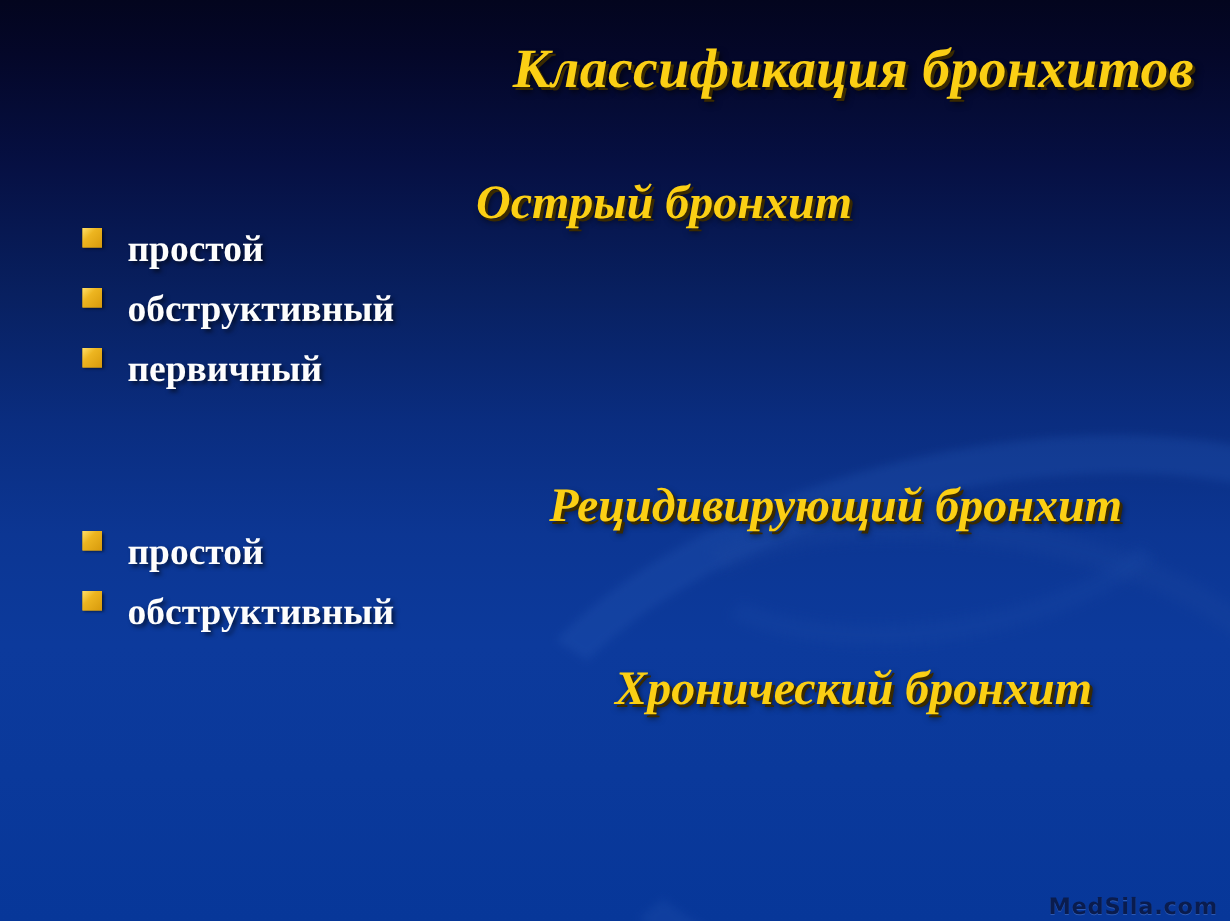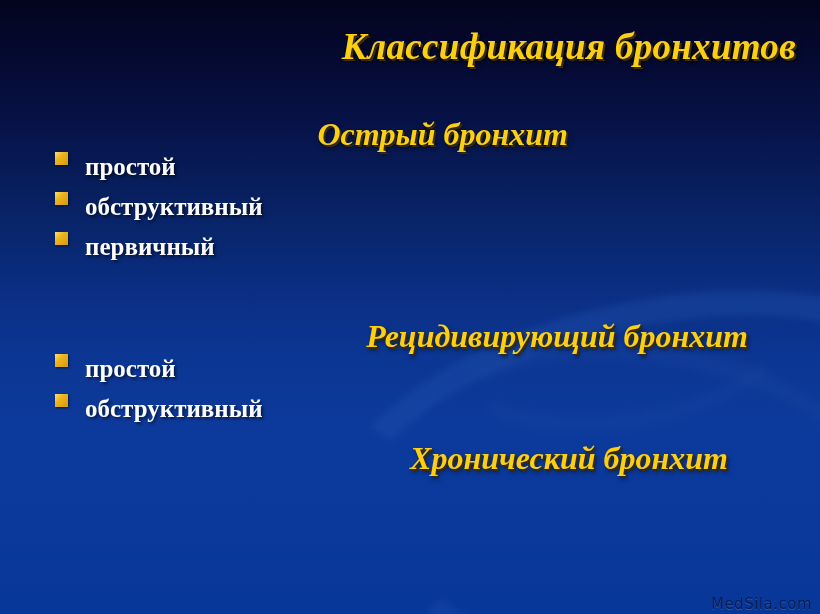--- a/index.html
+++ b/index.html
@@ -144,21 +144,21 @@
   #section-recurrent .section-heading { padding-right: 72px; }
   #section-chronic    { top: 440px; }
   #section-chronic .section-heading { padding-right: 92px; }
 
   .watermark {
     position: absolute;
     right: 8px;
     bottom: 1px;
     font-family: "DejaVu Sans", "Liberation Sans", sans-serif;
     font-size: 15px;
-    font-weight: normal;
+    font-weight: bold;
     letter-spacing: 0.5px;
     color: #0a1c4e;
     text-shadow: 0 1px 0 rgba(90,130,210,0.45);
   }
 </style>
 </head>
 <body>
 
 <div class="slide">
 

